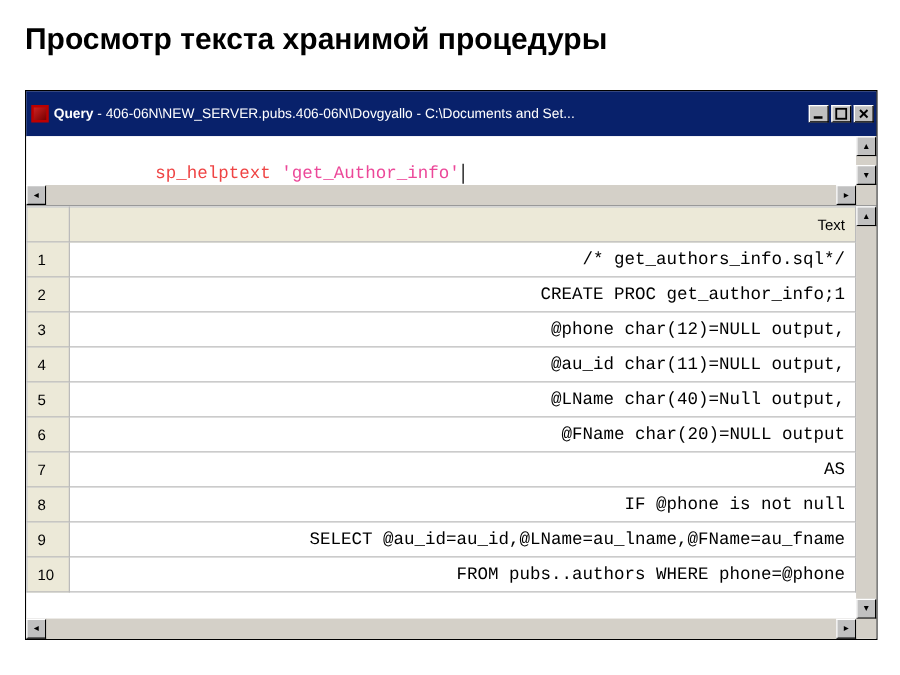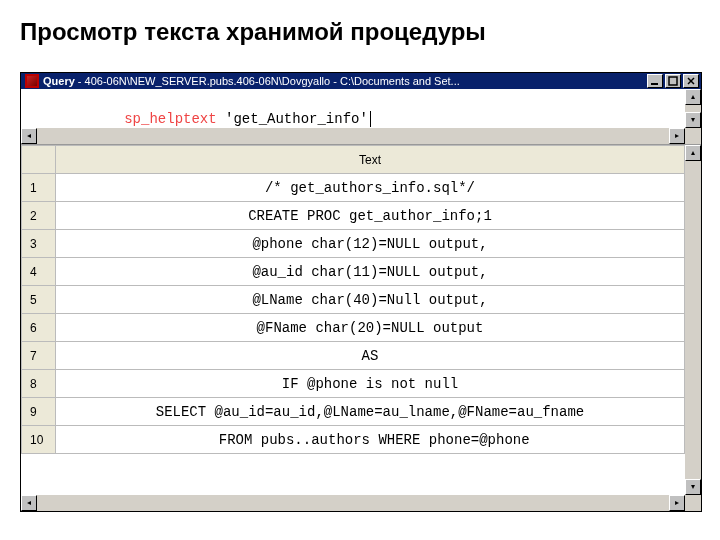--- a/index.html
+++ b/index.html
@@ -1,42 +1,42 @@
 <!DOCTYPE html>
 <html><head>
 <meta charset="utf-8">
 <style>
   * { box-sizing: border-box; margin: 0; padding: 0; }
   html, body { width: 720px; height: 540px; font-family: Arial, sans-serif; background: #ffffff; }
   .slide { width: 720px; height: 540px; position: relative; background: #fff; }
   .slide-title { font-size: 24px; font-weight: bold; color: #000; text-align: left; padding: 18px 20px 6px 20px; }
   .app-window { position: absolute; left: 20px; top: 72px; width: 682px; height: 440px; border: 1px solid #000; background: #fff; display: flex; flex-direction: column; }
-  .titlebar { height: 16px; background: #08216b; color: #fff; display: flex; align-items: center; font-family: Tahoma, sans-serif; font-size: 11px; padding: 0 2px 0 4px; }
+  .titlebar { height: 36px; background: #08216b; color: #fff; display: flex; align-items: center; font-family: Tahoma, sans-serif; font-size: 11px; padding: 0 2px 0 4px; }
   .tb-icon { width: 14px; height: 14px; background: #b00; margin-right: 4px; display: inline-block; }
   .tb-icon::before { content: ""; display: block; width: 10px; height: 10px; margin: 2px; background: linear-gradient(135deg,#c22,#700); }
   .tb-title { flex: 1; white-space: nowrap; overflow: hidden; }
   .tb-title .bold { font-weight: bold; }
   .tb-buttons { display: flex; gap: 2px; }
   .tb-btn { width: 16px; height: 14px; background: #c0c0c0; border: 1px solid #000; border-top-color: #fff; border-left-color: #fff; font-family: Marlett, Tahoma, sans-serif; font-size: 9px; line-height: 12px; text-align: center; cursor: pointer; color: #000; }
   .tb-btn svg { display: block; margin: 1px auto; }
   .query-pane { height: 56px; background: #fff; position: relative; border-bottom: 1px solid #999; }
   .query-text { position: absolute; left: 36px; top: 6px; font-family: "Courier New", monospace; font-size: 14px; white-space: pre; }
-  .kw-red { color: #000000; }
+  .kw-red { color: #ec4899; }
   .kw-blue { color: #ef4444; }
   .caret { display: inline-block; width: 1px; height: 16px; background: #000; vertical-align: text-bottom; margin-left: 2px; }
   .vscroll { position: absolute; right: 0; top: 0; bottom: 16px; width: 16px; background: #d4d0c8; display: flex; flex-direction: column; }
   .vscroll .arrow, .hscroll .arrow { width: 16px; height: 16px; background: #c0c0c0; border: 1px solid #000; border-top-color: #fff; border-left-color: #fff; font-size: 8px; line-height: 14px; text-align: center; cursor: pointer; }
   .vscroll .track { flex: 1; background: #d4d0c8; }
   .hscroll { position: absolute; left: 0; right: 16px; bottom: 0; height: 16px; background: #d4d0c8; display: flex; }
   .hscroll .track { flex: 1; background: #d4d0c8; }
   .corner { position: absolute; right: 0; bottom: 0; width: 16px; height: 16px; background: #d4d0c8; }
   .results-pane { flex: 1; position: relative; background: #fff; }
   .results-inner { position: absolute; left: 0; right: 16px; top: 0; bottom: 16px; overflow: hidden; font-family: "Courier New", monospace; font-size: 14px; }
   table.results { border-collapse: collapse; width: 100%; }
-  table.results th, table.results td { border: 1px solid #bbb; padding: 4px 8px; text-align: center; height: 28px; vertical-align: middle; }
+  table.results th, table.results td { border: 1px solid #bbb; padding: 4px 8px; text-align: right; height: 28px; vertical-align: middle; }
   table.results th { background: #ece9d8; font-weight: normal; font-family: Tahoma, sans-serif; font-size: 12px; }
   table.results th.rownum-head { width: 34px; background: #ece9d8; }
   table.results td.rownum { width: 34px; background: #ece9d8; font-family: Tahoma, sans-serif; font-size: 12px; text-align: left; }
   table.results td.cell { white-space: pre; }
   .results-pane .vscroll { top: 0; bottom: 16px; }
   .results-pane .hscroll { left: 0; right: 16px; bottom: 0; }
 </style>
 </head>
 <body>
 <div class="slide">

